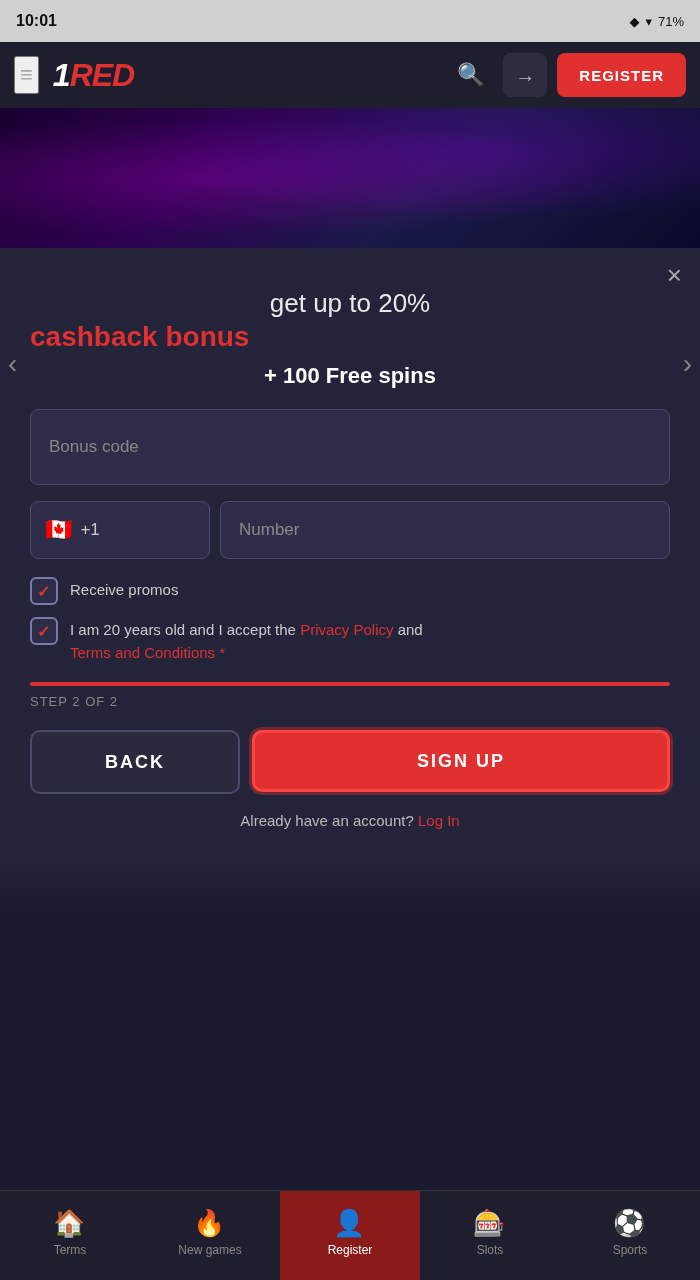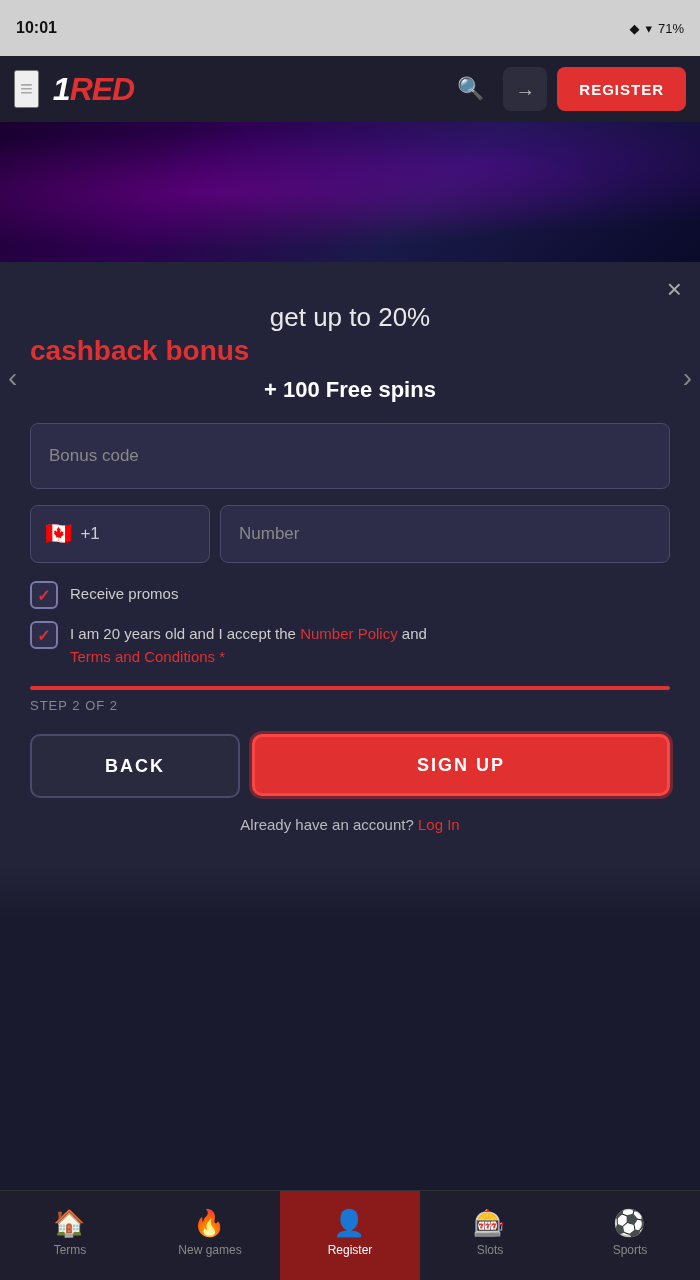--- a/index.html
+++ b/index.html
@@ -9,21 +9,21 @@
       min-height: 1280px;
       background: #1a1a2e;
       font-family: -apple-system, BlinkMacSystemFont, 'Segoe UI', Arial, sans-serif;
       overflow-x: hidden;
       position: relative;
     }
 
     
     .status-bar {
       background: #d0d0d0;
-      height: 56px;
+      height: 42px;
       display: flex;
       align-items: center;
       justify-content: space-between;
       padding: 0 16px;
     }
     .status-time {
       font-size: 16px;
       font-weight: 600;
       color: #111;
     }
@@ -163,21 +163,21 @@
       color: #fff;
       font-size: 22px;
       font-weight: 700;
       margin-top: 10px;
       margin-bottom: 20px;
     }
 
     
     .bonus-input {
       width: 100%;
-      height: 66px;
+      height: 76px;
       background: #2d2d4a;
       border: 1px solid #4a4a6a;
       border-radius: 8px;
       color: #888;
       font-size: 17px;
       padding: 0 18px;
       outline: none;
       margin-bottom: 16px;
     }
     .bonus-input::placeholder { color: #888; }
@@ -424,21 +424,21 @@
       <span class="checkbox-check">✓</span>
     </div>
     <span class="checkbox-label">Receive promos</span>
   </div>
 
   <div class="checkbox-row">
     <div class="checkbox-box checked">
       <span class="checkbox-check">✓</span>
     </div>
     <span class="checkbox-label">
-      <span>I am 20 years old and I accept the </span><a href="#" class="link-red">Number Policy</a><span> and</span><br><a href="#" class="link-red">Terms and Conditions *</a>
+      <span>I am 20 years old and I accept the </span><a href="#" class="link-red">Privacy Policy</a><span> and</span><br><a href="#" class="link-red">Terms and Conditions *</a>
     </span>
   </div>
 
   <div class="progress-container">
     <div class="progress-bar">
       <div class="progress-fill" style="width: 100%"></div>
     </div>
     <span class="step-label">STEP 2 OF 2</span>
   </div>
 

